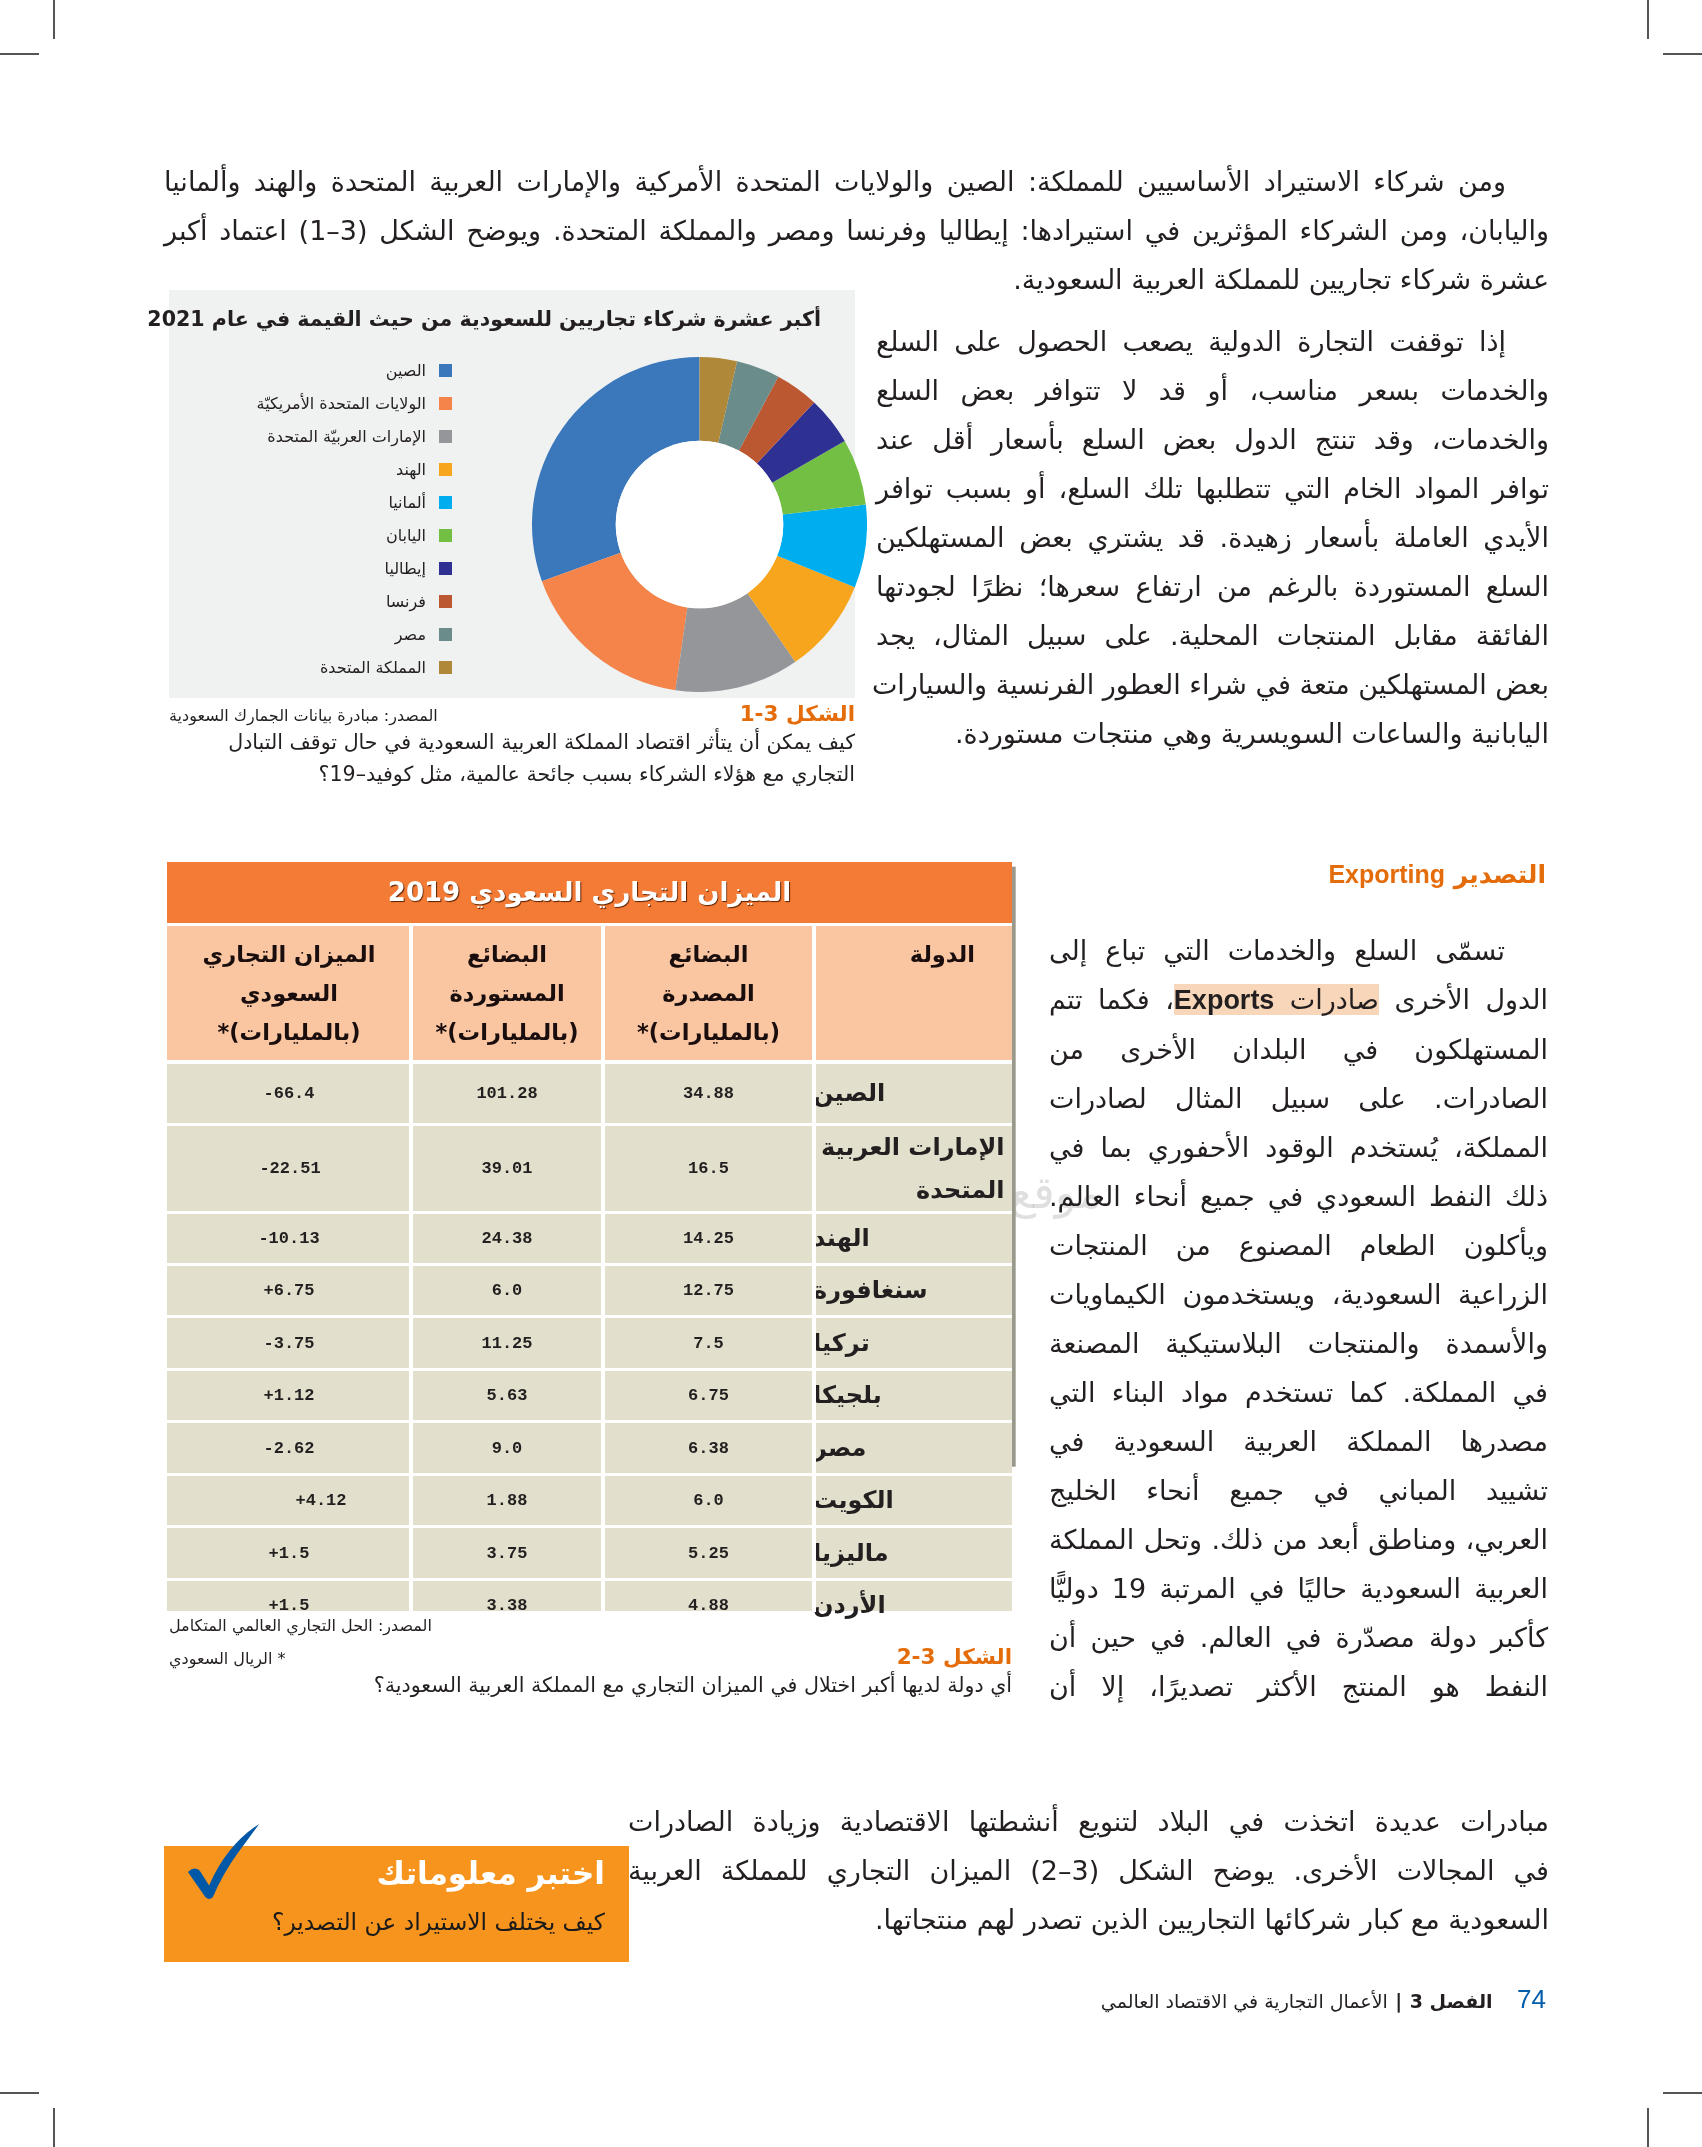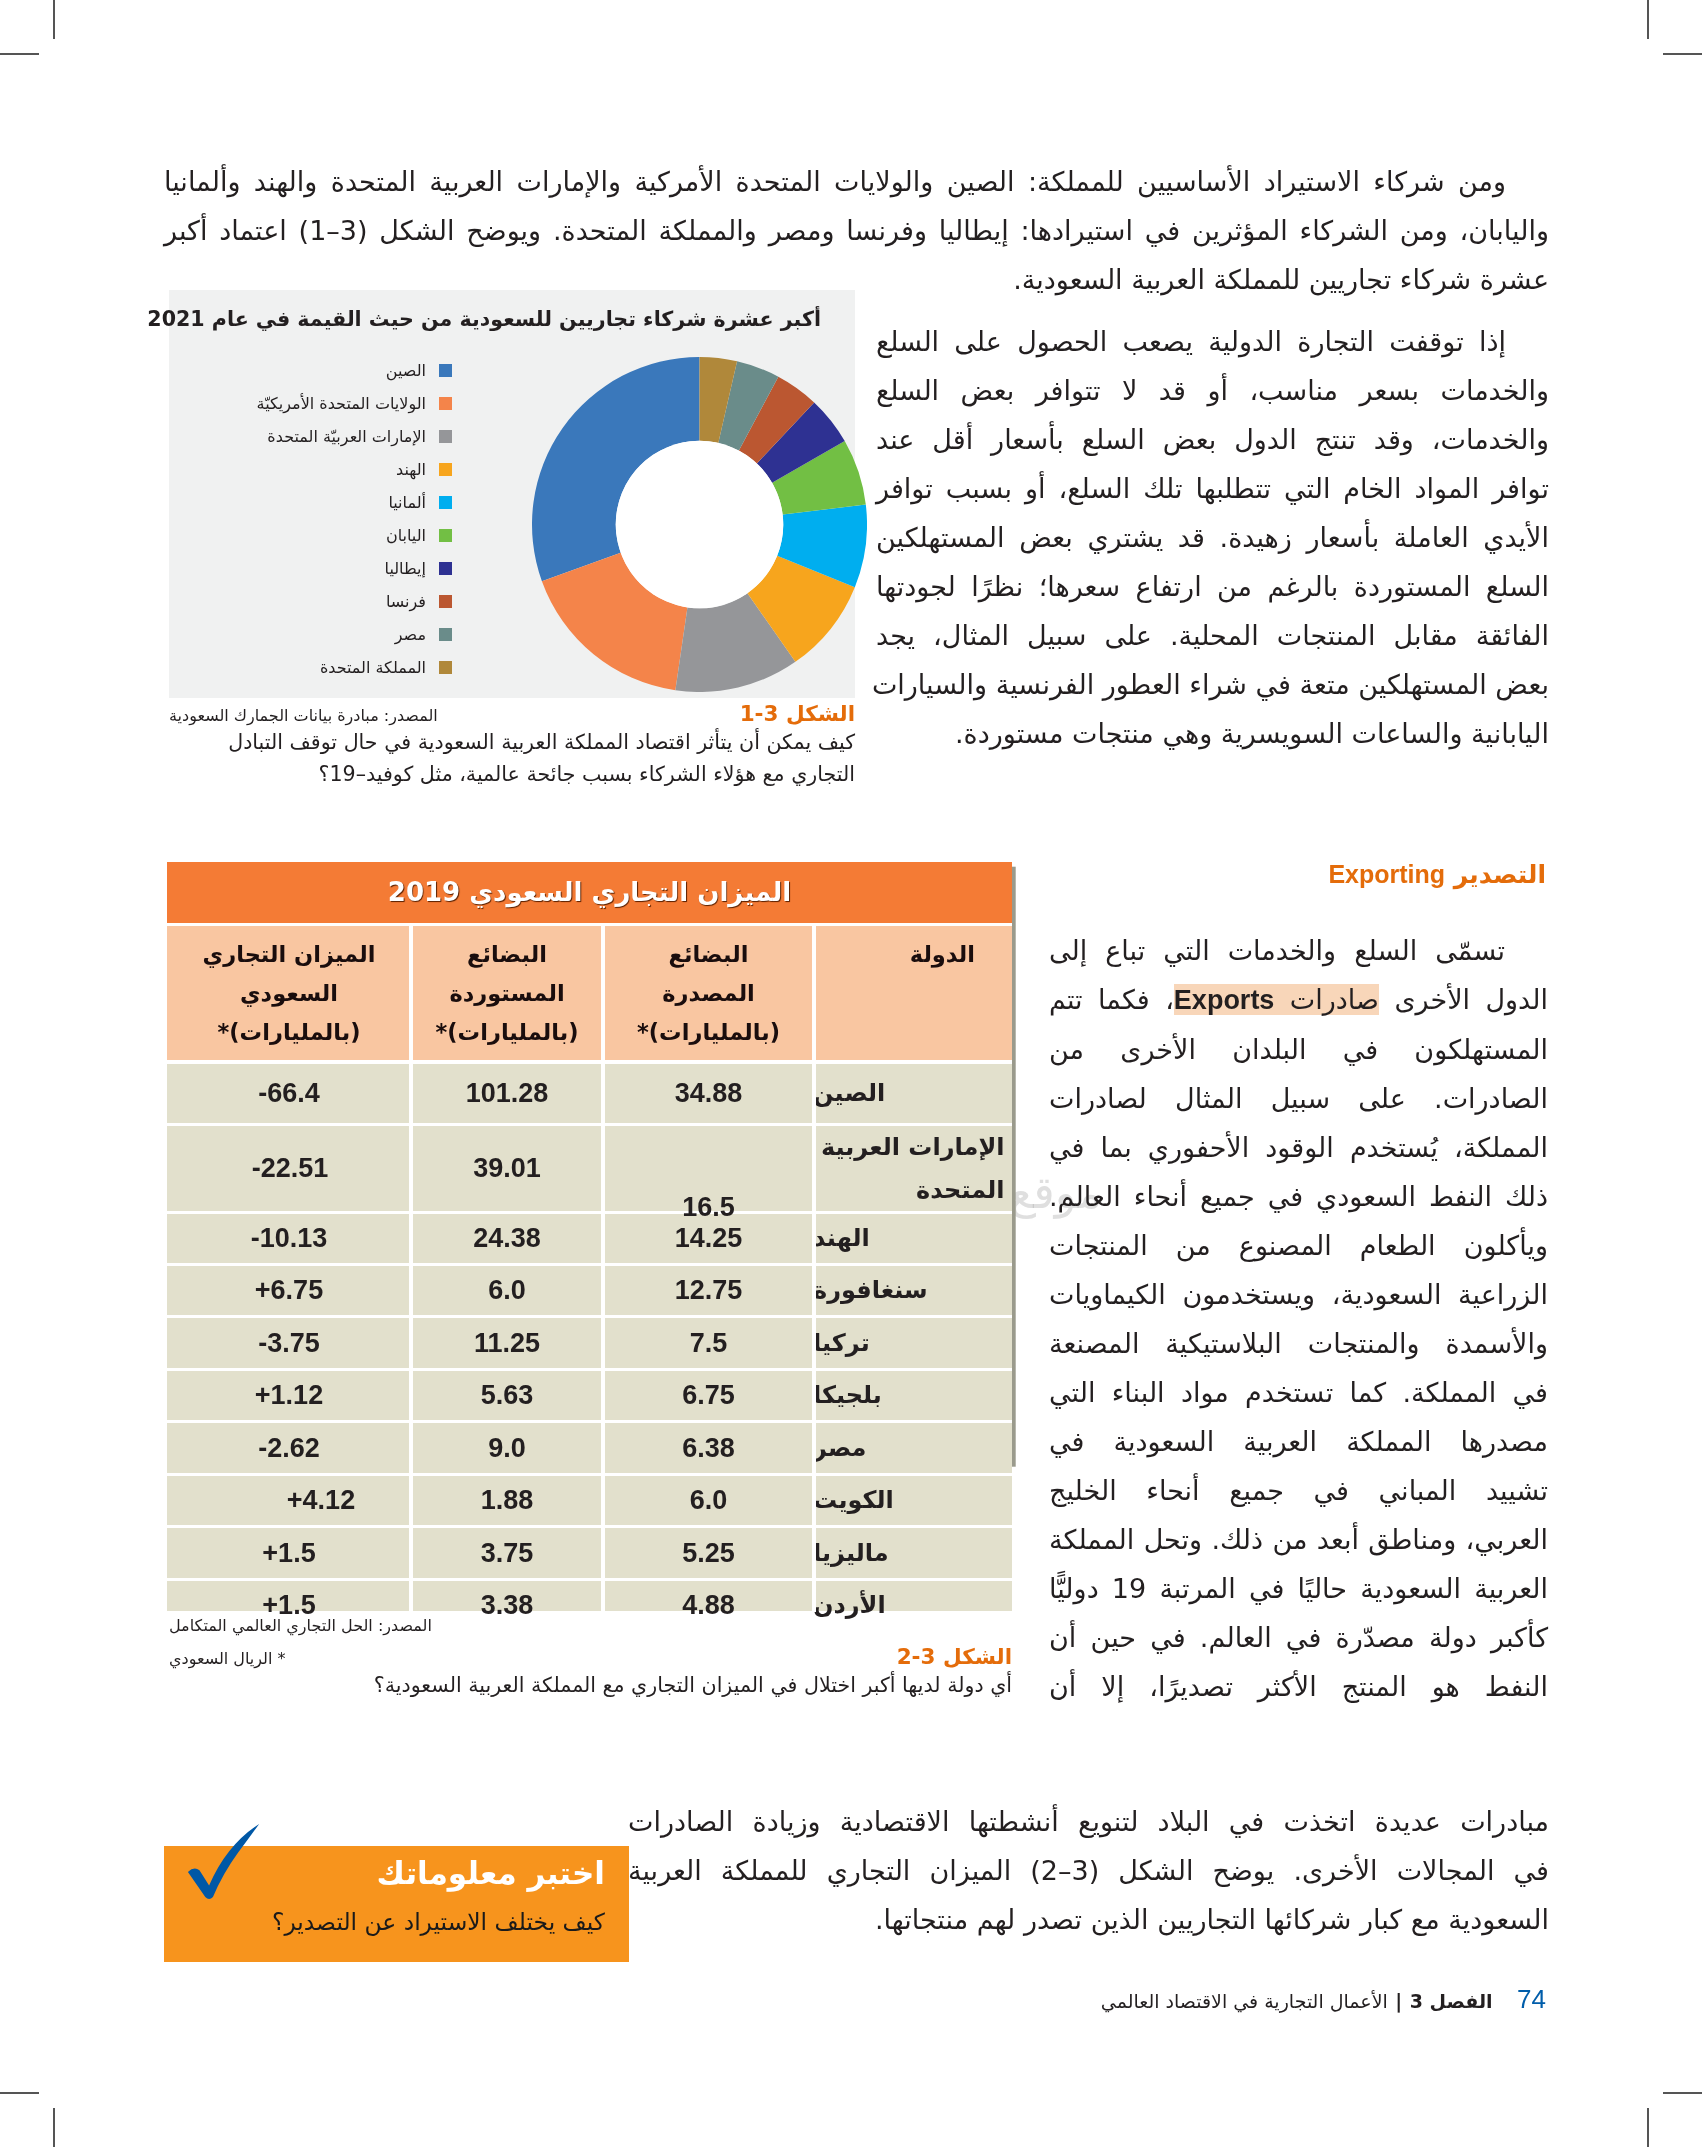--- a/index.html
+++ b/index.html
@@ -33,21 +33,21 @@
   
   #trade-table { left: 167px; top: 862px; width: 845px; height: 600px; box-shadow: 3.7px 4.7px 0 #9a9a8c; }
   #table-title { position: absolute; left: 0; top: 0; width: 845px; height: 64px; background: #f47b35; border-bottom: 3.7px solid #fff;
      color: #fff; font-weight: bold; font-size: 26px; text-align: center; line-height: 60px; direction: rtl; text-shadow: 0.9px 0.9px 0.9px #5a2000; }
   #table-head { position: absolute; left: 0; top: 64px; width: 845px; height: 139px; background: #f9c6a1; border-bottom: 5.6px solid #fff; }
   .hcell { position: absolute; top: 0; height: 133px; text-align: center; direction: rtl; font-weight: bold; font-size: 22.5px; line-height: 39px; padding-top: 9.4px; color: #1a0d0d; }
   .hcell + .hcell { }
   .vline { position: absolute; width: 3.7px; background: #fff; }
   #table-body { position: absolute; left: 0; top: 202px; width: 845px; height: 547px; background: #e2e0cc; }
   .trow { position: absolute; left: 0; width: 845px; border-bottom: 3.7px solid #fff; }
-  .tcell { position: absolute; top: 0; height: 100%; display: flex; align-items: center; justify-content: center; font-size: 27px; font-weight: bold; color: #231f20; font-family: Liberation Sans, sans-serif; }
+  .tcell { position: absolute; top: 0; height: 100%; display: flex; align-items: center; justify-content: center; font-size: 17px; font-weight: bold; color: #231f20; font-family: Liberation Mono, monospace; }
   .tcell.country { justify-content: flex-end; padding-right: 7.5px; direction: rtl; font-family: "DejaVu Sans", sans-serif; font-size: 24px; line-height: 43px; text-align: right; }
 
   
   #quiz-box { left: 164px; top: 1846px; width: 465px; height: 116px; background: #f7941d; }
   #quiz-title { position: absolute; right: 24px; top: 9.4px; font-size: 31px; font-weight: bold; color: #fff; direction: rtl; white-space: nowrap; }
   #quiz-q { position: absolute; right: 24px; top: 62px; font-size: 23.4px; color: #1a1a1a; direction: rtl; white-space: nowrap; }
   #check-icon { left: 186px; top: 1822px; width: 77px; height: 77px; }
 
   #footer { right: 156px; top: 1984px; font-size: 19px; direction: rtl; white-space: nowrap; display: flex; align-items: baseline; gap: 7.5px; }
   #page-number { color: #005daa; font-size: 26px; font-family: "Liberation Sans", sans-serif; margin-left: 17px; }
@@ -180,21 +180,21 @@
   <div id="table-body">
       <div class="trow" style="top: 0px; height: 62px;">
         <div class="tcell" style="left: 0px; width: 244px;">-66.4</div>
         <div class="tcell" style="left: 244px; width: 192px;">101.28</div>
         <div class="tcell" style="left: 436px; width: 211px;">34.88</div>
         <div class="tcell country" style="left: 646px; width: 199px;">الصين</div>
       </div>
       <div class="trow" style="top: 62px; height: 88px;">
         <div class="tcell" style="left: 1px; width: 244px;">-22.51</div>
         <div class="tcell" style="left: 244px; width: 192px;">39.01</div>
-        <div class="tcell" style="left: 436px; width: 211px; margin-top: 39px;">16.5</div>
+        <div class="tcell" style="left: 436px; width: 211px;">16.5</div>
         <div class="tcell country" style="left: 646px; width: 199px;">الإمارات العربية المتحدة</div>
       </div>
       <div class="trow" style="top: 150px; height: 52px;">
         <div class="tcell" style="left: 0px; width: 244px;">-10.13</div>
         <div class="tcell" style="left: 244px; width: 192px;">24.38</div>
         <div class="tcell" style="left: 436px; width: 211px;">14.25</div>
         <div class="tcell country" style="left: 646px; width: 199px;">الهند</div>
       </div>
       <div class="trow" style="top: 202px; height: 52px;">
         <div class="tcell" style="left: 0px; width: 244px;">+6.75</div>

